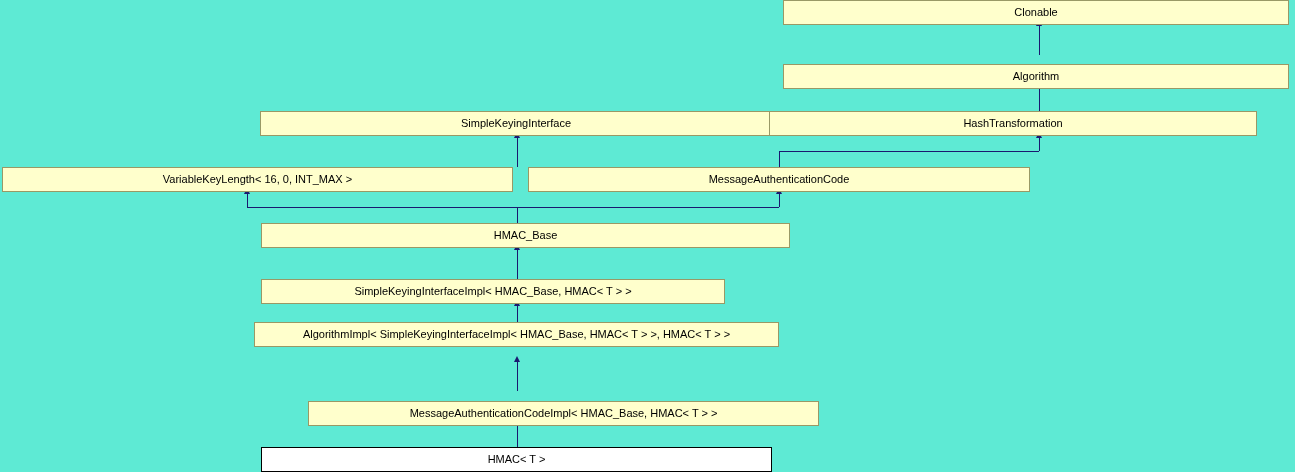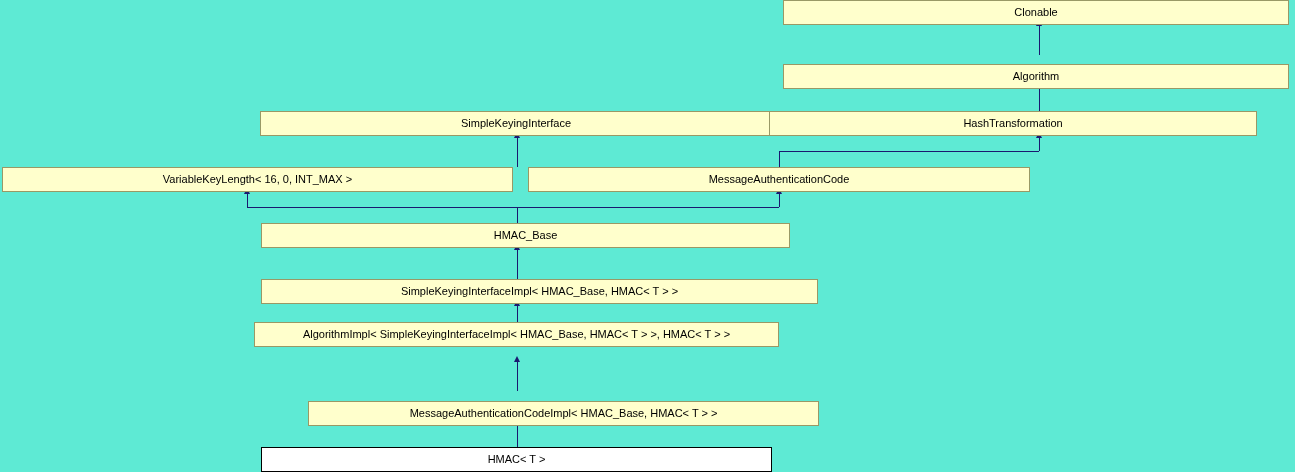--- a/index.html
+++ b/index.html
@@ -85,18 +85,18 @@
       <div class="arrowhead" style="left: 514px; top: 412px;"></div>
     </div>
   <div id="node-layer">
       <div class="node" style="left: 783px; top: 0px; width: 506px;"><span>Clonable</span></div>
       <div class="node" style="left: 783px; top: 64px; width: 506px;"><span>Algorithm</span></div>
       <div class="node" style="left: 260px; top: 111px; width: 512px;"><span>SimpleKeyingInterface</span></div>
       <div class="node" style="left: 769px; top: 111px; width: 488px;"><span>HashTransformation</span></div>
       <div class="node" style="left: 2px; top: 167px; width: 511px;"><span>VariableKeyLength&lt; 16, 0, INT_MAX &gt;</span></div>
       <div class="node" style="left: 528px; top: 167px; width: 502px;"><span>MessageAuthenticationCode</span></div>
       <div class="node" style="left: 261px; top: 223px; width: 529px;"><span>HMAC_Base</span></div>
-      <div class="node" style="left: 261px; top: 279px; width: 557px;"><span>SimpleKeyingInterfaceImpl&lt; HMAC_Base, HMAC&lt; T &gt; &gt;</span></div>
+      <div class="node" style="left: 261px; top: 279px; width: 464px;"><span>SimpleKeyingInterfaceImpl&lt; HMAC_Base, HMAC&lt; T &gt; &gt;</span></div>
       <div class="node" style="left: 254px; top: 322px; width: 525px;"><span>AlgorithmImpl&lt; SimpleKeyingInterfaceImpl&lt; HMAC_Base, HMAC&lt; T &gt; &gt;, HMAC&lt; T &gt; &gt;</span></div>
       <div class="node" style="left: 261px; top: 401px; width: 511px; margin-left: 47px;"><span>MessageAuthenticationCodeImpl&lt; HMAC_Base, HMAC&lt; T &gt; &gt;</span></div>
       <div class="node current" style="left: 261px; top: 447px; width: 511px;"><span>HMAC&lt; T &gt;</span></div>
     </div>
 </div>
 
 </body></html>

